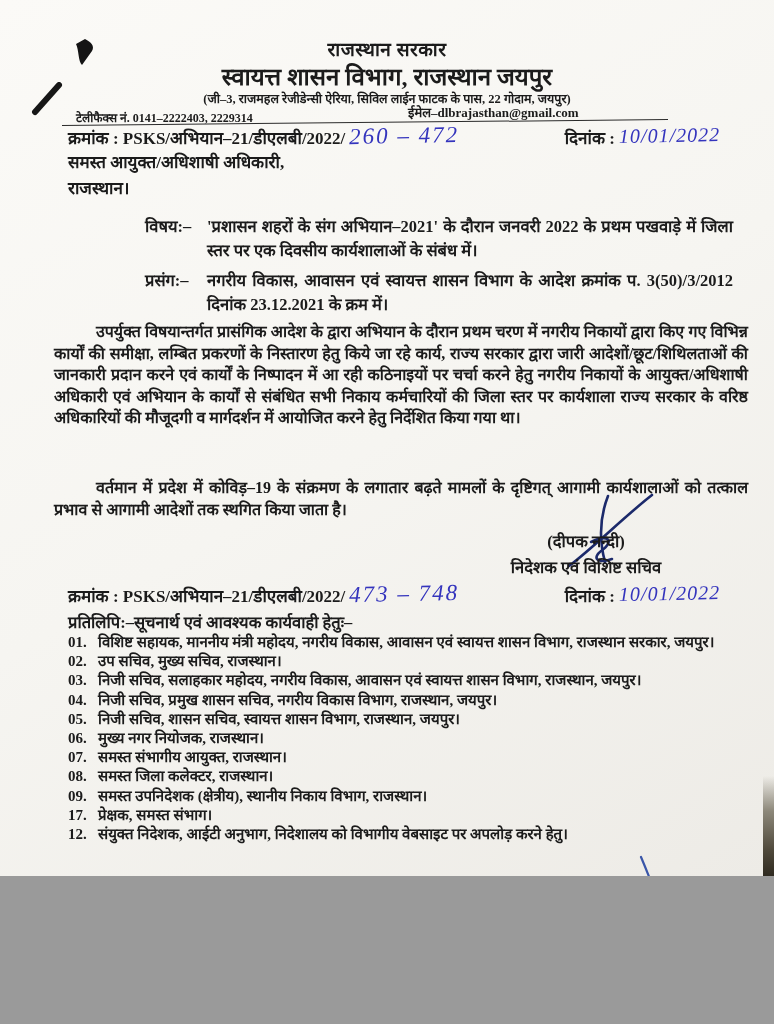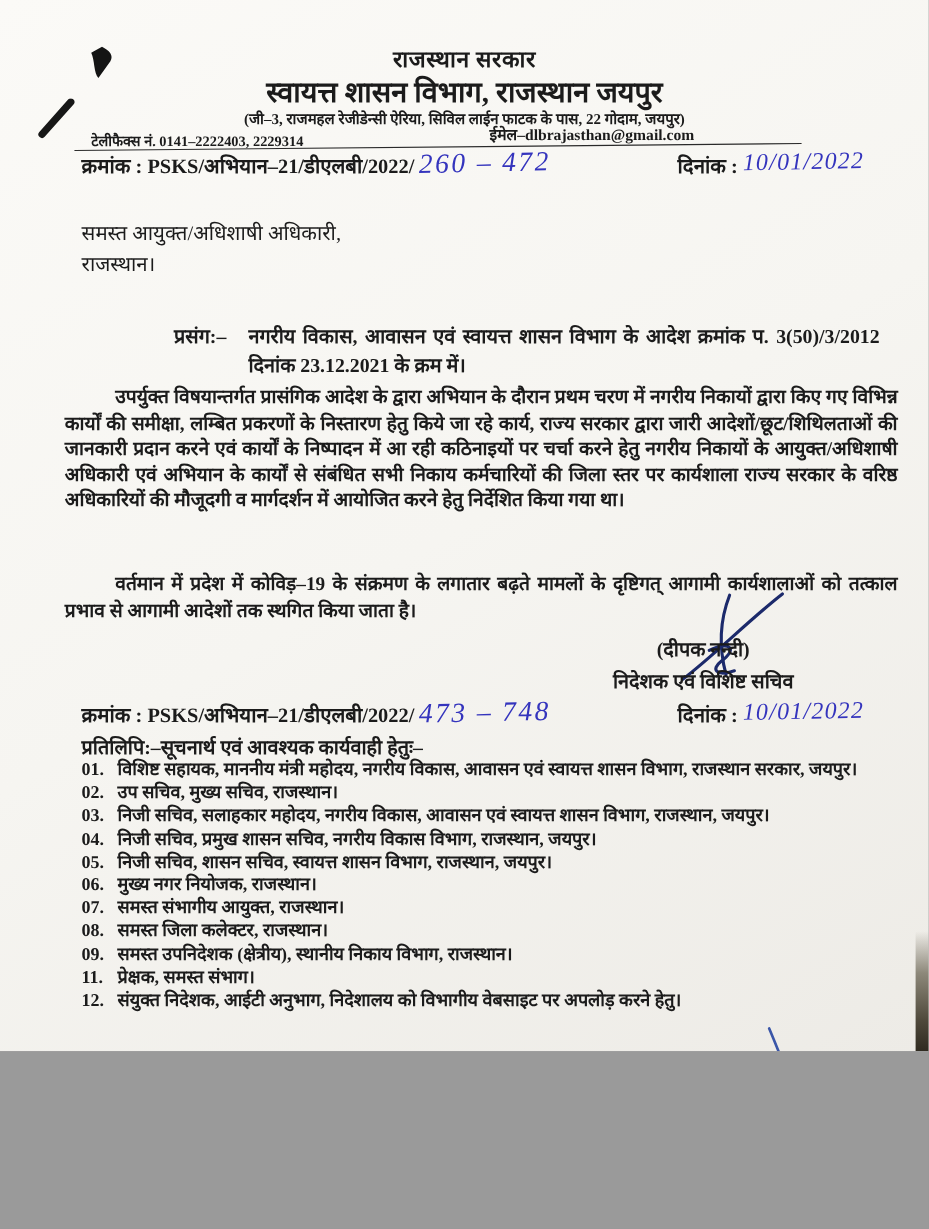--- a/index.html
+++ b/index.html
@@ -19,21 +19,21 @@
   .rule{top:122px;left:62px;width:606px;border-top:1.6px solid #2a2a2a;transform:rotate(-0.55deg);}
   .ref-row{left:68px;width:652px;display:flex;align-items:flex-start;}
   .ref1{top:126px;}
   .ref2{top:584px;}
   .ref-label{font-size:17px;font-weight:700;white-space:nowrap;}
   .hw{font-family:"Liberation Serif",serif;font-style:italic;color:#3434bd;font-weight:400;}
   .hw-num{font-size:23px;line-height:20px;letter-spacing:2px;margin-left:4px;transform:rotate(-1.2deg);white-space:nowrap;}
   .ref-spacer{flex:1;}
   .ref-date{display:flex;align-items:flex-start;white-space:nowrap;}
   .hw-date{font-size:20px;line-height:19px;letter-spacing:1px;margin-left:4px;transform:rotate(-1deg);}
-  .recipient{top:150px;left:68px;font-size:17px;font-weight:400;line-height:26px;margin-top:32px;}
+  .recipient{top:150px;left:68px;font-size:17px;font-weight:700;line-height:26px;}
   .label-row{left:145px;width:588px;display:flex;font-size:16.5px;font-weight:700;line-height:24px;}
   .subject-row{top:215px;}
   .prasang-row{top:269px;}
   .row-label{width:62px;flex:0 0 62px;}
   .row-text{flex:1;text-align:justify;}
   .para{left:54px;width:694px;font-size:16px;font-weight:700;line-height:21.6px;text-align:justify;text-indent:42px;margin:0;}
   .para1{top:321px;}
   .para2{top:477px;}
   .signatory{text-align:center;font-weight:700;}
   .sig1-block{top:529px;left:485px;width:202px;font-size:16.5px;line-height:26px;}
@@ -76,20 +76,24 @@
       <span class="ref-label">दिनांक :</span>
       <span class="hw hw-date">10/01/2022</span>
     </span>
   </div>
 
   <div class="abs recipient">
     <div>समस्त आयुक्त/अधिशाषी अधिकारी,</div>
     <div>राजस्थान।</div>
   </div>
 
+  <div class="abs label-row subject-row">
+    <span class="row-label">विषय:–</span>
+    <span class="row-text">'प्रशासन शहरों के संग अभियान–2021' के दौरान जनवरी 2022 के प्रथम पखवाड़े में जिला स्तर पर एक दिवसीय कार्यशालाओं के संबंध में।</span>
+  </div>
 
   <div class="abs label-row prasang-row">
     <span class="row-label">प्रसंग:–</span>
     <span class="row-text">नगरीय विकास, आवासन एवं स्वायत्त शासन विभाग के आदेश क्रमांक प. 3(50)/3/2012 दिनांक 23.12.2021 के क्रम में।</span>
   </div>
 
   <p class="abs para para1">उपर्युक्त विषयान्तर्गत प्रासंगिक आदेश के द्वारा अभियान के दौरान प्रथम चरण में नगरीय निकायों द्वारा किए गए विभिन्न कार्यों की समीक्षा, लम्बित प्रकरणों के निस्तारण हेतु किये जा रहे कार्य, राज्य सरकार द्वारा जारी आदेशों/छूट/शिथिलताओं की जानकारी प्रदान करने एवं कार्यों के निष्पादन में आ रही कठिनाइयों पर चर्चा करने हेतु नगरीय निकायों के आयुक्त/अधिशाषी अधिकारी एवं अभियान के कार्यों से संबंधित सभी निकाय कर्मचारियों की जिला स्तर पर कार्यशाला राज्य सरकार के वरिष्ठ अधिकारियों की मौजूदगी व मार्गदर्शन में आयोजित करने हेतु निर्देशित किया गया था।</p>
   <p class="abs para para2">वर्तमान में प्रदेश में कोविड़–19 के संक्रमण के लगातार बढ़ते मामलों के दृष्टिगत् आगामी कार्यशालाओं को तत्काल प्रभाव से आगामी आदेशों तक स्थगित किया जाता है।</p>
 
   <svg class="sig-svg" style="left:563px;top:490px;" width="92" height="80" viewBox="0 0 92 80">
@@ -146,21 +150,21 @@
       </div>
     <div class="copy-row">
         <span class="copy-num">08.</span>
         <span class="copy-text">समस्त जिला कलेक्टर, राजस्थान।</span>
       </div>
     <div class="copy-row">
         <span class="copy-num">09.</span>
         <span class="copy-text">समस्त उपनिदेशक (क्षेत्रीय), स्थानीय निकाय विभाग, राजस्थान।</span>
       </div>
     <div class="copy-row">
-        <span class="copy-num">11.</span>
+        <span class="copy-num">17.</span>
         <span class="copy-text">प्रेक्षक, समस्त संभाग।</span>
       </div>
     <div class="copy-row">
         <span class="copy-num">12.</span>
         <span class="copy-text">संयुक्त निदेशक, आईटी अनुभाग, निदेशालय को विभागीय वेबसाइट पर अपलोड़ करने हेतु।</span>
       </div>
   </div>
 
   <svg class="sig-svg" style="left:586px;top:853px;" width="140" height="115" viewBox="0 0 140 115">
     <g stroke="#3a56a8" stroke-width="2.2" fill="none" stroke-linecap="round">

